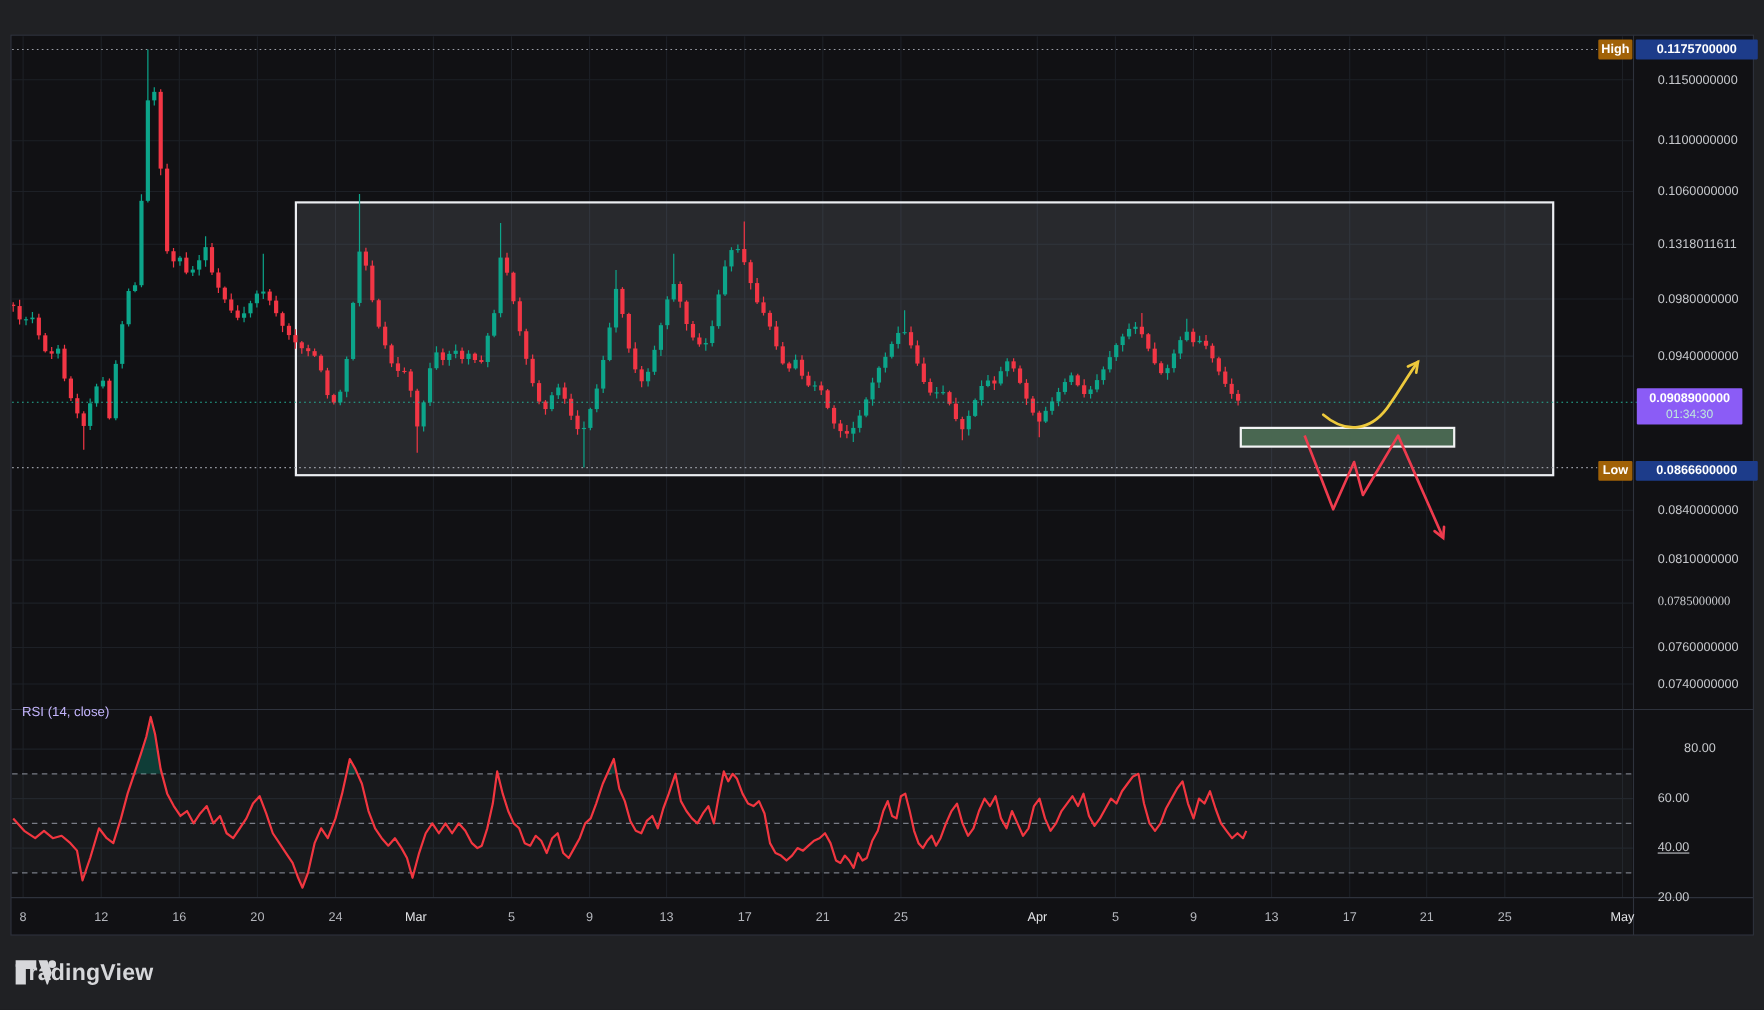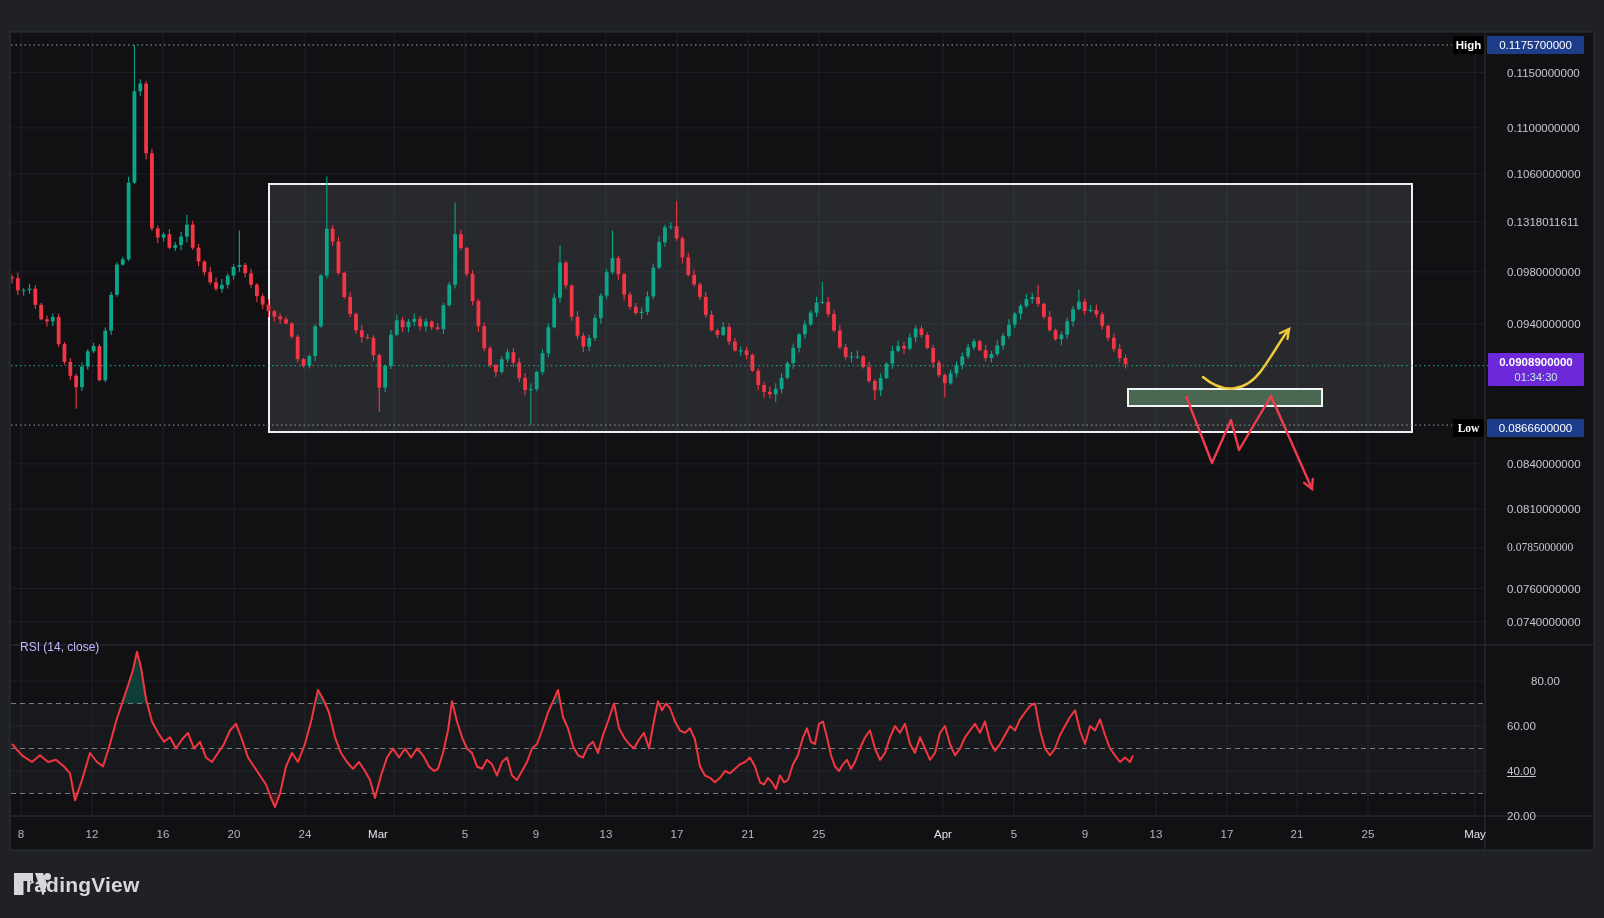--- a/index.html
+++ b/index.html
@@ -7,25 +7,25 @@
         font-family:"Liberation Sans", sans-serif;-webkit-font-smoothing:antialiased;}
   .abs{position:absolute;}
   #topbar{left:0;top:0;width:1604px;height:32px;line-height:32px;}
   #topbar-title{position:absolute;left:30px;top:0;font-size:13.5px;font-weight:bold;color:#e4e4e6;white-space:nowrap;}
   #chart-area{left:0;top:0;width:1604px;height:918px;}
   svg{position:absolute;left:0;top:0;}
   .axis-label{position:absolute;left:1492px;transform:translateY(-50%);font-size:11.5px;color:#c6c8cc;white-space:nowrap;padding-left:15px;}
   .time-label{position:absolute;top:828px;transform:translateX(-50%);font-size:11.5px;color:#b4b6bc;white-space:nowrap;}
   .time-label.major{color:#e3e4e7;}
   .badge{position:absolute;font-size:11.5px;font-weight:bold;color:#fff;text-align:center;border-radius:1px;}
-  #high-badge,#low-badge{left:1453px;width:31px;height:18px;line-height:18px;background:#000000;}
-  #high-badge{top:36px;} #low-badge{top:419px;font-family:Liberation Serif, serif;}
-  #high-value,#low-value{left:1487px;width:97px;height:18px;line-height:18px;background:#1d3c8a;font-weight:normal;font-size:11.5px;}
+  #high-badge,#low-badge{left:1453px;width:31px;height:18px;line-height:18px;background:#a16207;}
+  #high-badge{top:36px;} #low-badge{top:419px;}
+  #high-value,#low-value{left:1487px;width:111px;height:18px;line-height:18px;background:#1d3c8a;font-weight:bold;font-size:11.5px;}
   #high-value{top:36px;} #low-value{top:419px;}
-  #price-badge{left:1488px;top:353px;width:96px;height:33px;background:#6d28d9;font-weight:bold;}
+  #price-badge{left:1488px;top:353px;width:96px;height:33px;background:#8b5cf6;font-weight:bold;}
   #price-badge .row1{display:block;line-height:17px;margin-top:1px;font-size:11.5px;color:#ffffff;}
   #price-badge .row2{display:block;line-height:13px;font-size:11px;color:#bfe9dd;font-weight:normal;}
   #rsi-title{position:absolute;left:20px;top:640px;font-size:12px;color:#c4b5fd;}
   #logo{position:absolute;left:14px;top:872px;height:26px;display:flex;align-items:center;gap:9px;cursor:pointer;}
   #logo-text{font-size:21px;font-weight:bold;color:#d6d7da;letter-spacing:0.2px;}
 </style>
 </head>
 <body>
 
 <div id="page">

